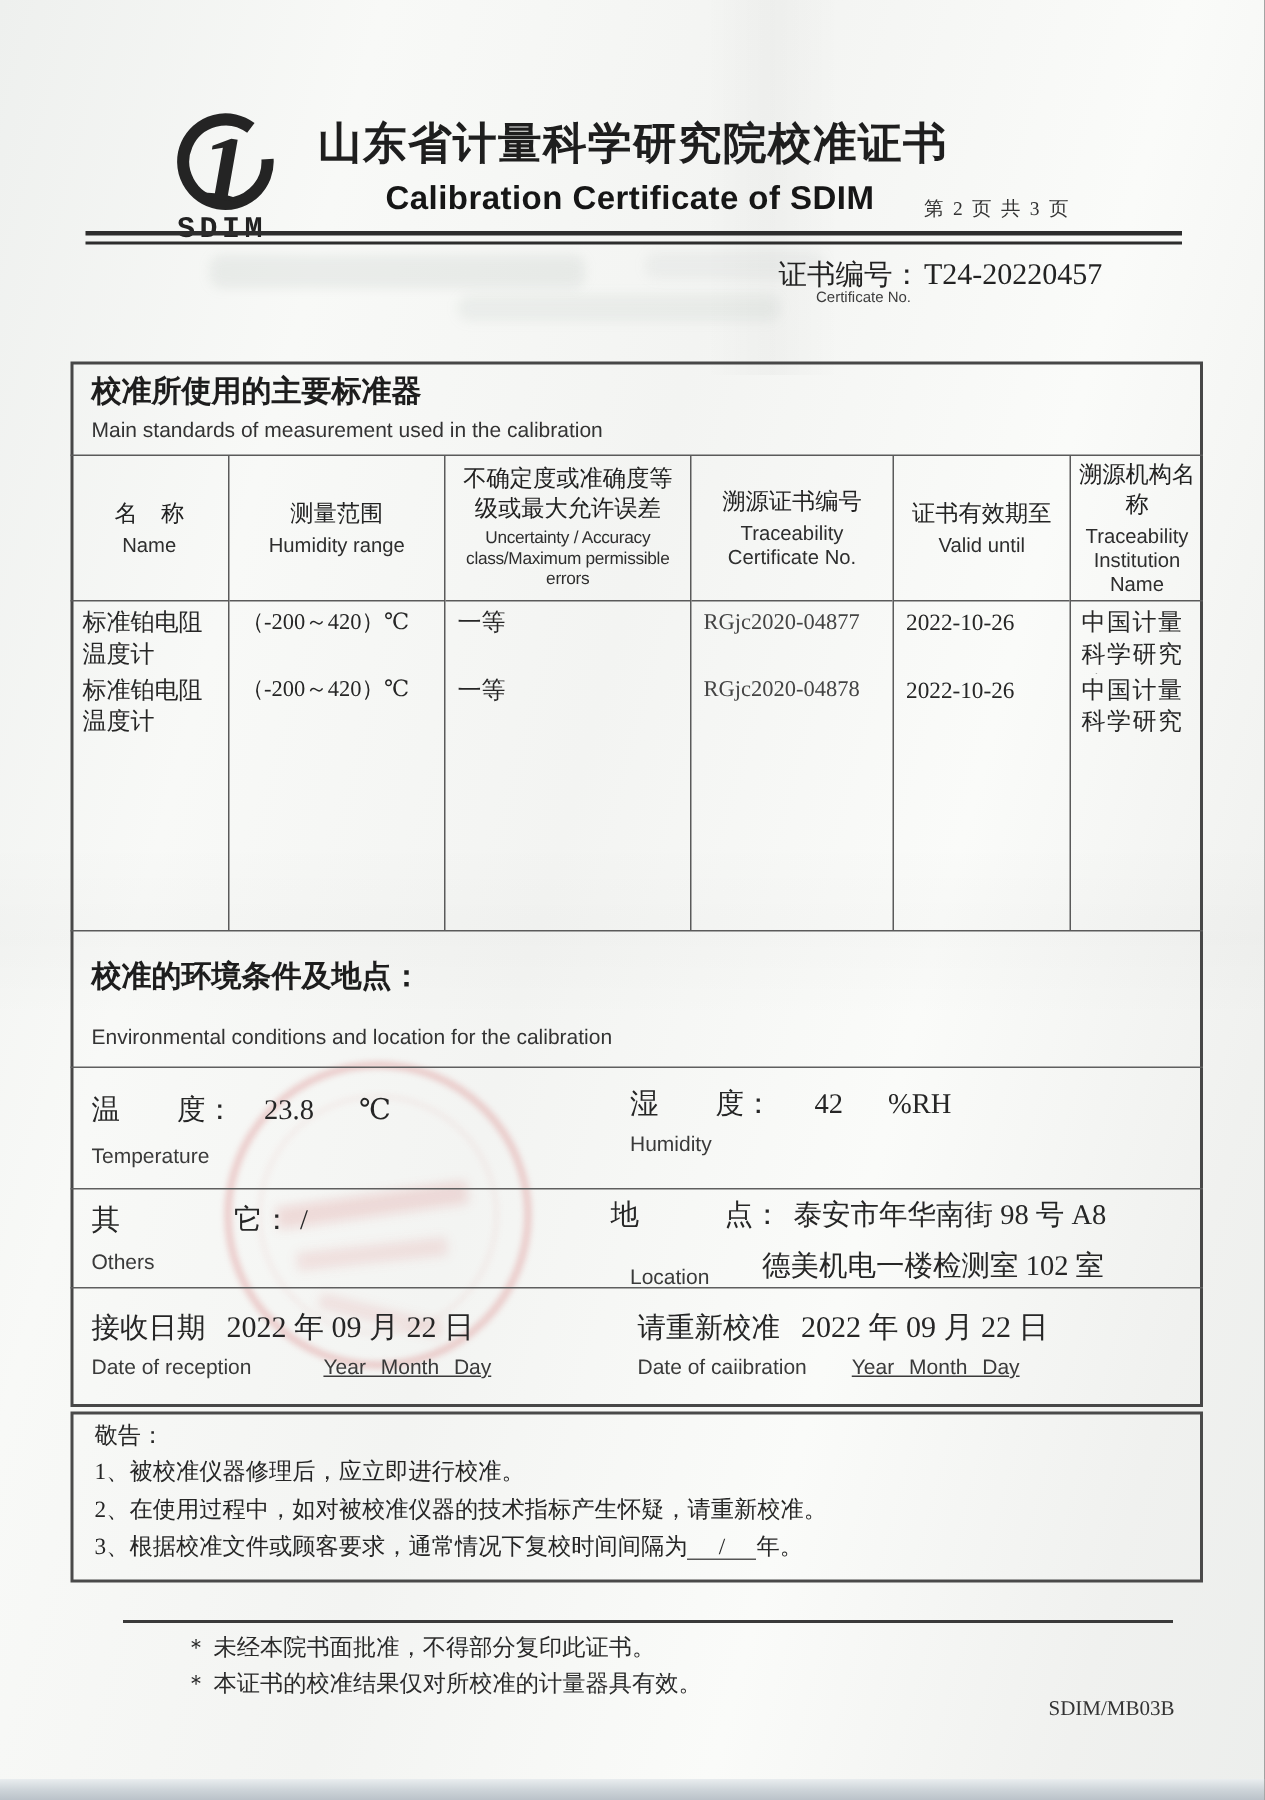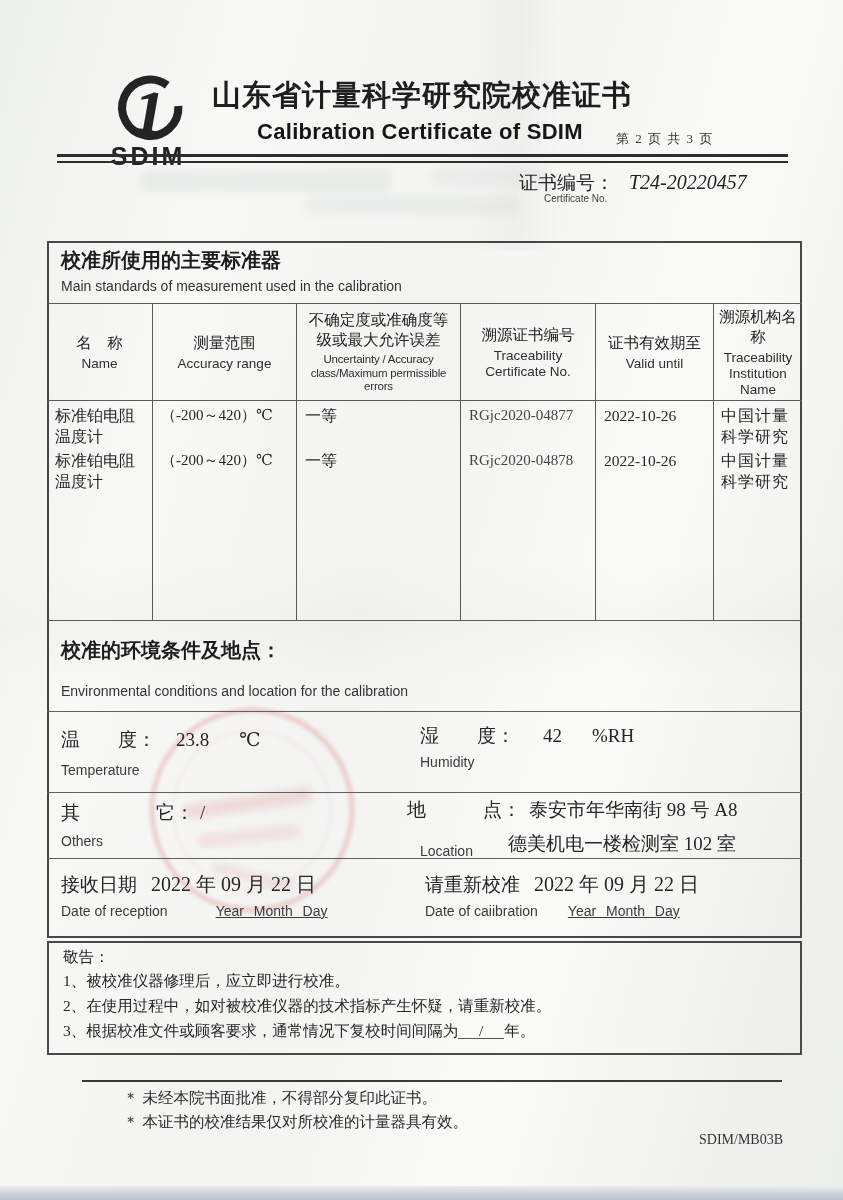--- a/index.html
+++ b/index.html
@@ -14,29 +14,29 @@
     font-family:"Liberation Serif","DejaVu Serif",serif;
   }
   .abs{position:absolute;}
   .serif{font-family:"Liberation Serif","DejaVu Serif",serif;}
   .sans{font-family:"Liberation Sans","DejaVu Sans",sans-serif;}
   .hei{font-family:"Liberation Sans","DejaVu Sans",sans-serif;font-weight:700;}
 
   
   .logo-wrap{left:98px;top:72px;width:100px;height:98px;text-align:center;}
   .logo-svg{width:78px;height:74px;display:block;margin:0 auto;}
-  .logo-text{font-family:Liberation Sans, sans-serif;font-weight:800;
-    font-size:25px;letter-spacing:3px;color:#222;margin-top:-4px;text-align:center;}
+  .logo-text{font-family:Liberation Mono, monospace;font-weight:800;
+    font-size:20px;letter-spacing:3px;color:#222;margin-top:-4px;text-align:center;}
   .title-zh{left:212px;top:76px;font-size:29px;font-weight:700;letter-spacing:1px;color:#1e1e1e;}
   .title-en{left:257px;top:119px;font-size:22px;font-weight:800;letter-spacing:.3px;color:#161616;}
   .page-info{left:616px;top:130px;font-size:13px;color:#333;word-spacing:3px;}
   .double-rule{left:57px;top:154px;width:731px;height:4px;
     border-top:3px solid #2d2d2d;border-bottom:2px solid #2d2d2d;}
   .cert-line{left:519px;top:170px;font-size:19px;color:#222;}
-  .cert-line .val{font-size:20px;margin-left:15px;font-style:italic;}
+  .cert-line .val{font-size:20px;margin-left:2px;}
   .cert-en{left:544px;top:193px;font-size:10px;color:#3d3d3d;}
 
   
   .smudge{border-radius:8px;filter:blur(4px);}
   .sm1{left:140px;top:170px;width:250px;height:22px;background:rgba(140,155,145,.13);}
   .sm2{left:305px;top:197px;width:215px;height:17px;background:rgba(140,155,150,.10);}
   .sm3{left:430px;top:168px;width:120px;height:18px;background:rgba(145,155,150,.08);}
 
   
   .main-box{left:47px;top:241px;width:755px;height:697px;
@@ -153,21 +153,21 @@
         <div class="en">Name</div>
       </div>
       <div class="std-body">
         <div class="std-entry serif">标准铂电阻温度计</div>
         <div class="std-entry serif">标准铂电阻温度计</div>
       </div>
     </div>
     <div class="std-col c2">
       <div class="std-head">
         <div class="zh">测量范围</div>
-        <div class="en">Accuracy range</div>
+        <div class="en">Humidity range</div>
       </div>
       <div class="std-body">
         <div class="std-entry serif" style="font-size:15px;">（-200～420）℃</div>
         <div class="std-entry serif" style="font-size:15px;">（-200～420）℃</div>
       </div>
     </div>
     <div class="std-col c3">
       <div class="std-head">
         <div class="zh" style="padding:0 6px;">不确定度或准确度等级或最大允许误差</div>
         <div class="en cond">Uncertainty / Accuracy class/Maximum permissible errors</div>

